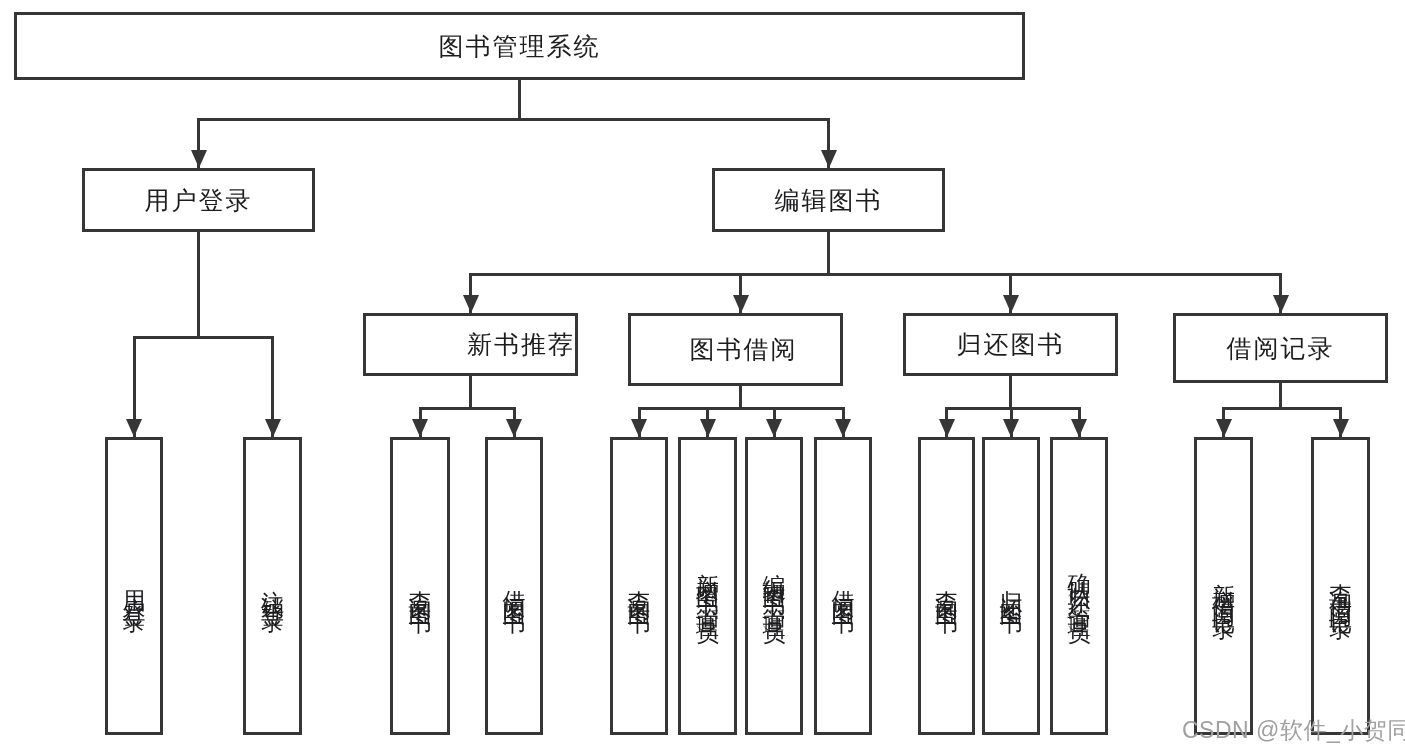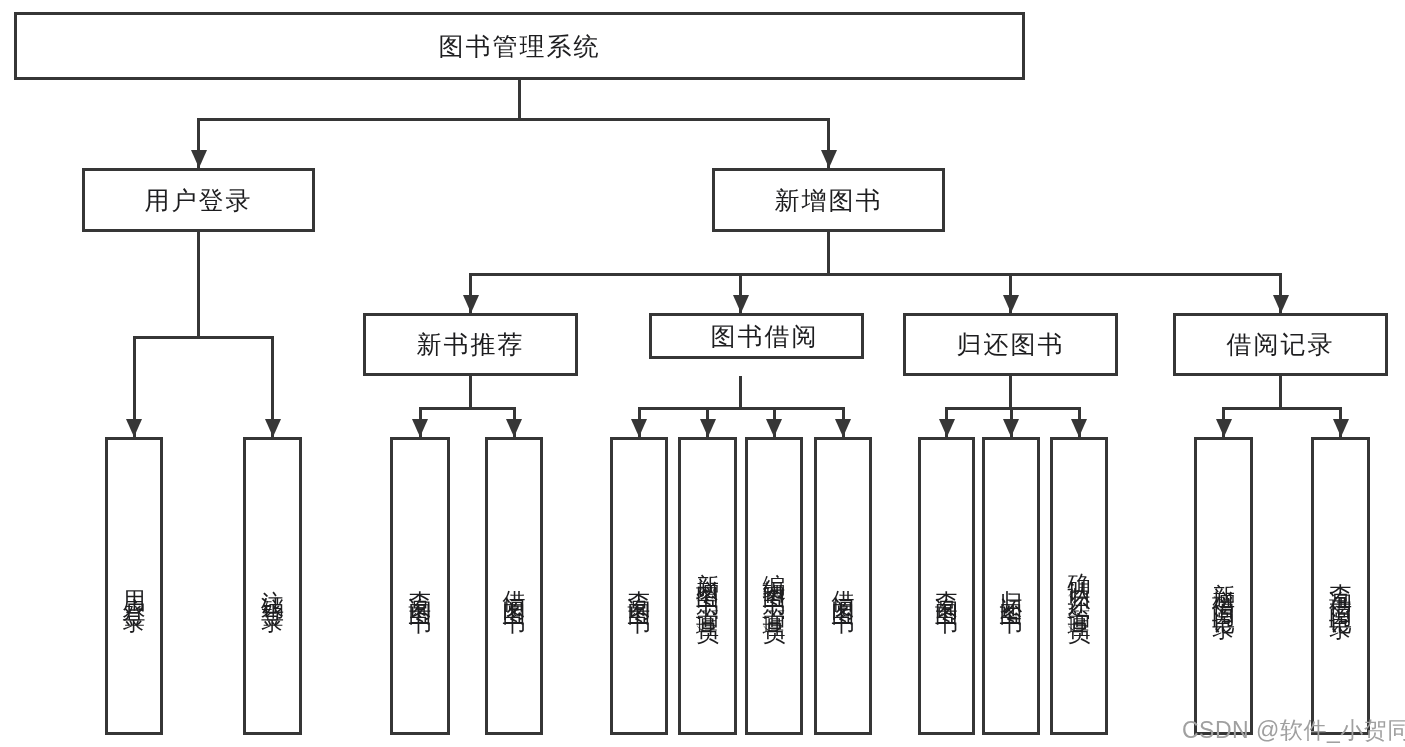--- a/index.html
+++ b/index.html
@@ -75,32 +75,32 @@
 
 <div id="canvas">
   <div class="watermark">CSDN @软件_小贺同学</div>
 <div class="node h" style="left: 14px; top: 12px; width: 1011px; height: 68px;">
       <span>图书管理系统</span>
     </div>
     <div class="node h" style="left: 82px; top: 168px; width: 233px; height: 64px;">
       <span>用户登录</span>
     </div>
     <div class="node h" style="left: 712px; top: 168px; width: 233px; height: 64px;">
-      <span>新增图书</span>
+      <span>编辑图书</span>
     </div>
-    <div class="node h" style="left: 363px; top: 313px; width: 215px; height: 63px;">
+    <div class="node h" style="left: 363px; top: 313px; width: 215px; height: 63px; justify-content: flex-end;">
       <span>新书推荐</span>
     </div>
-    <div class="node h" style="left: 649px; top: 313px; width: 215px; height: 46px; padding-left: 16px;">
+    <div class="node h" style="left: 628px; top: 313px; width: 215px; height: 73px; padding-left: 16px;">
       <span>图书借阅</span>
     </div>
     <div class="node h" style="left: 903px; top: 313px; width: 215px; height: 63px;">
       <span>归还图书</span>
     </div>
-    <div class="node h" style="left: 1173px; top: 313px; width: 215px; height: 63px;">
+    <div class="node h" style="left: 1173px; top: 313px; width: 215px; height: 70px;">
       <span>借阅记录</span>
     </div>
     <div class="node v" style="left: 105px; top: 437px; width: 58px; height: 298px;">
       <span>用户登录</span>
     </div>
     <div class="node v" style="left: 243px; top: 437px; width: 59px; height: 298px;">
       <span>注销登录</span>
     </div>
     <div class="node v" style="left: 390px; top: 437px; width: 60px; height: 298px;">
       <span>查询图书</span>

